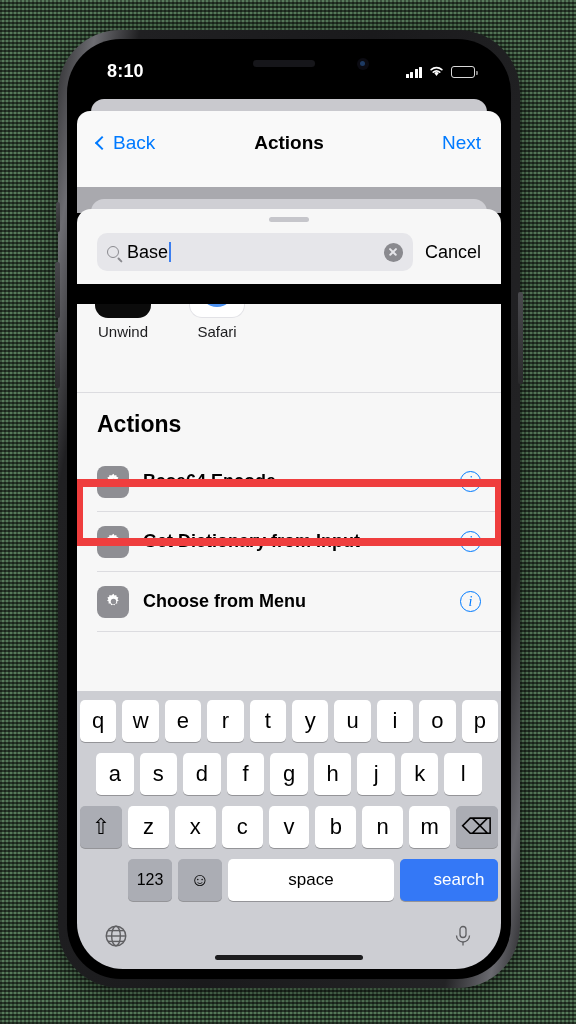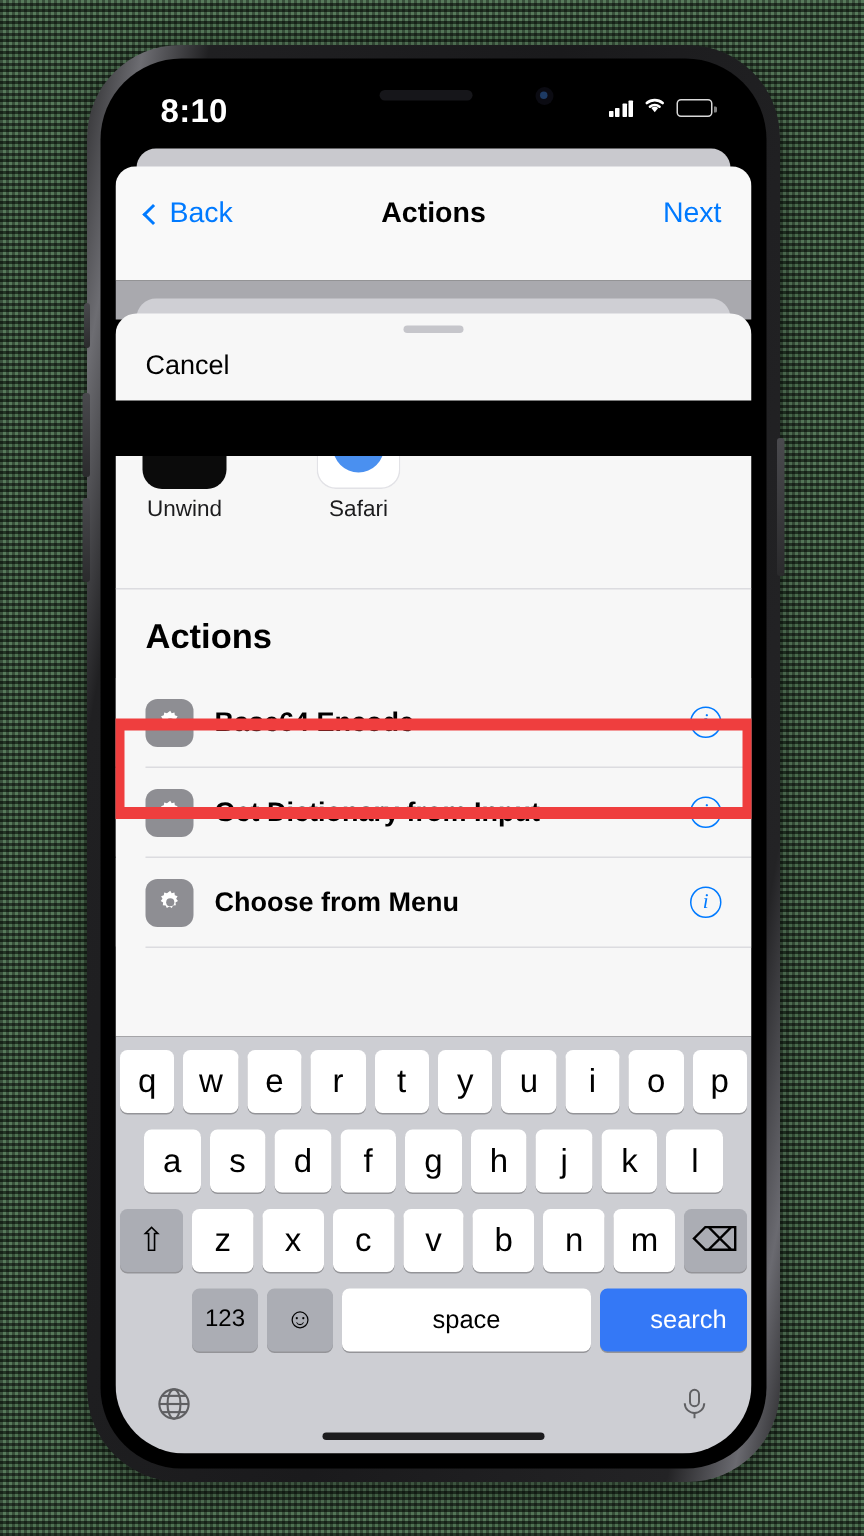--- a/index.html
+++ b/index.html
@@ -95,21 +95,21 @@
   .statusbar {
     position: absolute;
     top: 0; left: 0; right: 0;
     height: 46px;
     color: #fff;
     z-index: 35;
   }
   .status-time {
     position: absolute;
     left: 30px; top: 12px;
-    font-size: 22px;
+    font-size: 18px;
     font-weight: bold;
     letter-spacing: .2px;
   }
   .status-right {
     position: absolute;
     right: 26px; top: 14px;
     display: flex;
     align-items: center;
     gap: 6px;
   }
@@ -305,22 +305,22 @@
     position: absolute;
     top: 255px; left: 0; right: 0;
     bottom: 278px;
     background: #f7f7f7;
     z-index: 4;
     overflow: hidden;
   }
   .app-row {
     height: 88px;
     display: flex;
-    padding: 8px 18px;
-    gap: 60px;
+    padding: 0 18px;
+    gap: 38px;
     position: relative;
   }
   .app-tile { width: 56px; text-align: center; }
   .app-ico {
     width: 56px; height: 56px;
     border-radius: 13px;
     margin-top: -42px;
   }
   .ico-unwind { background: #0b0b0b; }
   .ico-safari { background: #fff; box-shadow: inset 0 0 0 1px #e2e2e6; position: relative; }
@@ -495,20 +495,27 @@
         </div>
         <div class="nav-title">Actions</div>
         <div class="nav-next">Next</div>
       </div>
 
       <div class="gray-gap"></div>
 
       <div class="search-sheet">
         <div class="grabber"></div>
         <div class="search-row">
+          <div class="search-field">
+            <span class="mag"></span>
+            <span class="search-text">
+              <span>Base</span><span class="caret"></span>
+            </span>
+            <span class="clear-btn"></span>
+          </div>
           <div class="cancel-btn">Cancel</div>
         </div>
       </div>
 
       <div class="results">
 
         <div class="app-row">
           <div class="app-tile">
             <div class="app-ico ico-unwind"></div>
             <div class="app-label">Unwind</div>

